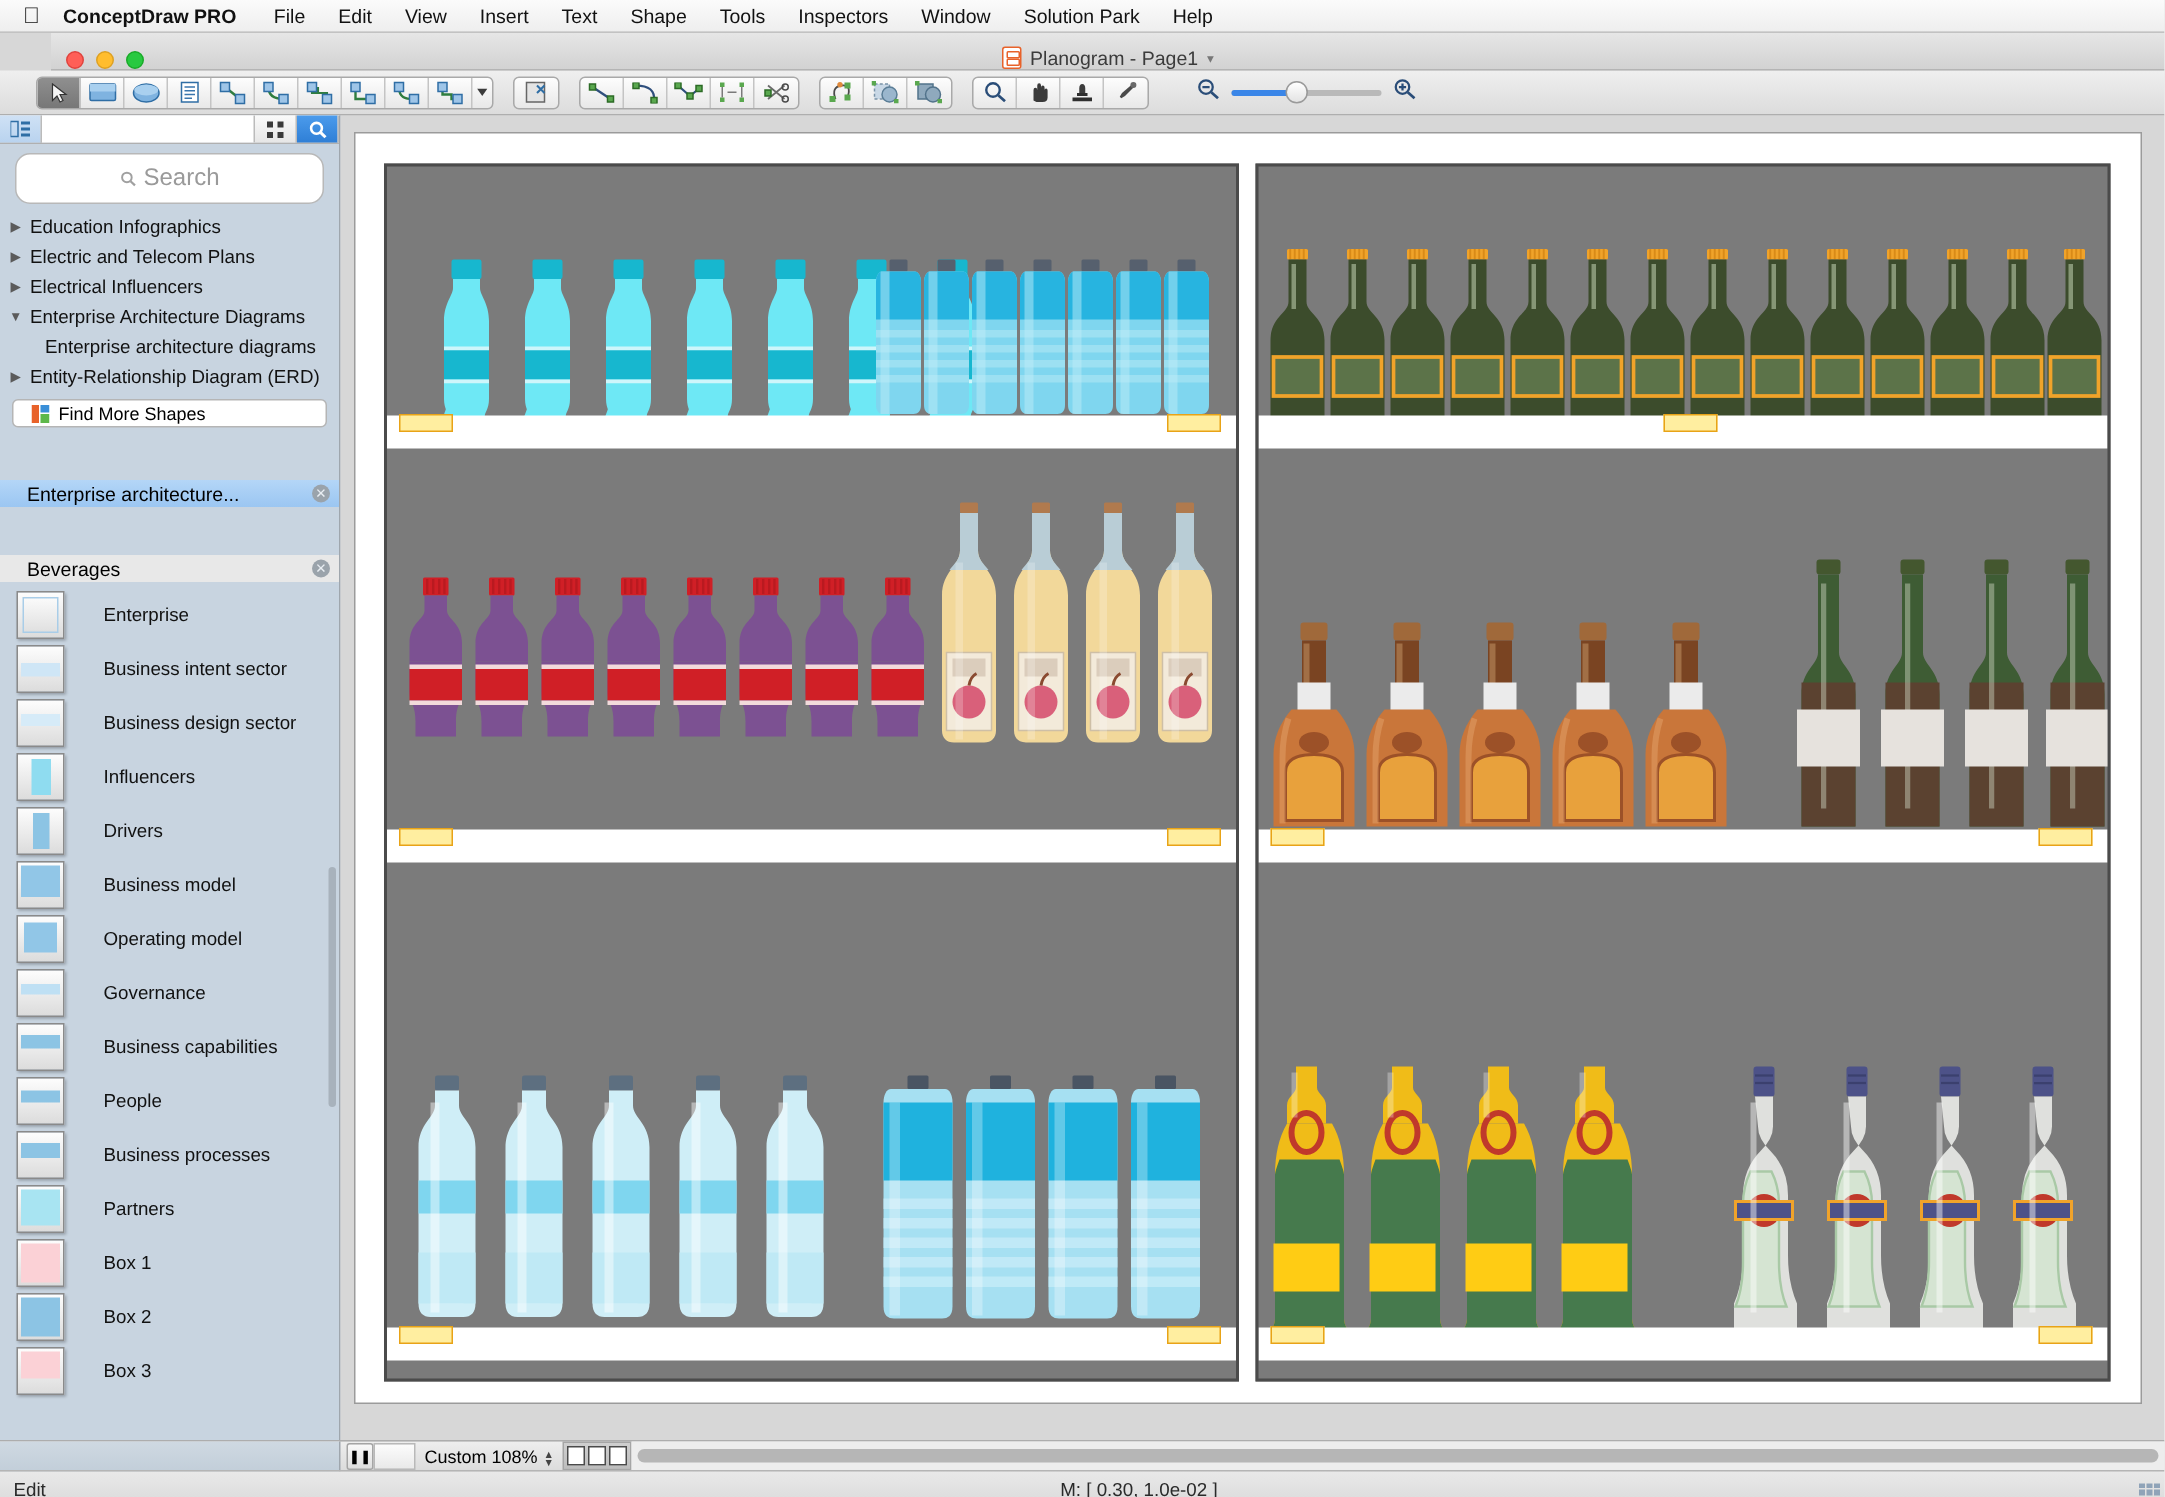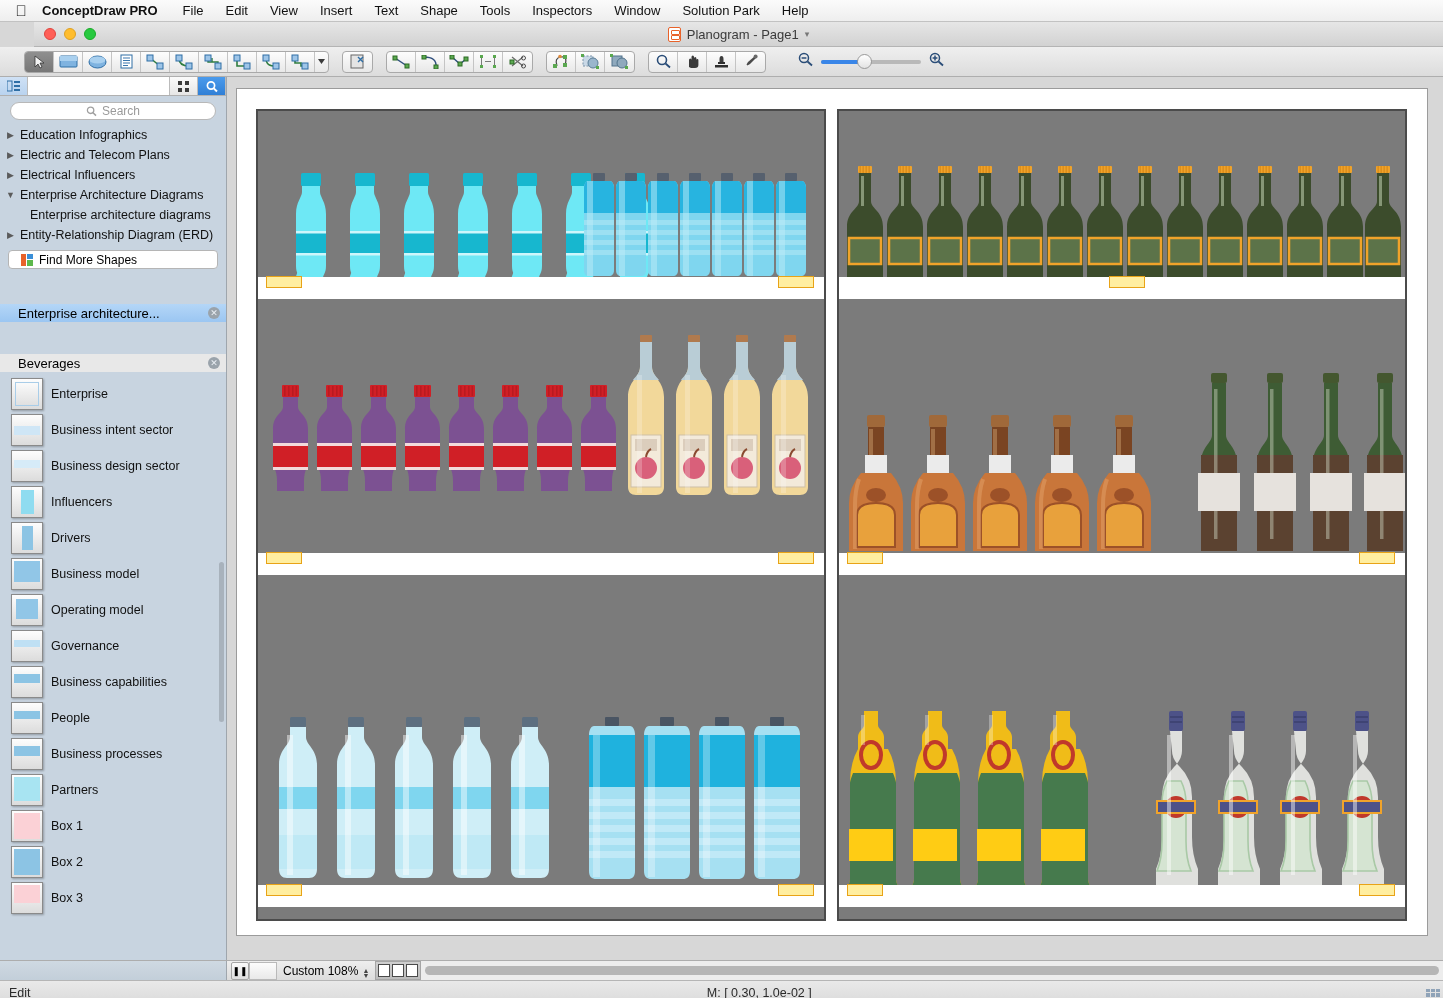--- a/index.html
+++ b/index.html
@@ -10,21 +10,21 @@
   
   .menubar { height:22px; background:linear-gradient(#fbfbfb,#eeeeee);
     border-bottom:1px solid #c2c2c2; display:flex; align-items:center;
     padding:0 8px; gap:0; font-size:13px; color:#111; }
   .apple-logo { width:26px; text-align:center; font-size:15px; line-height:1; }
   .menu-item { padding:0 11px; height:22px; line-height:22px; white-space:nowrap; }
   .menu-app { font-weight:bold; padding:0 14px 0 8px; }
 
   
   .titlebar { height:25px; background:linear-gradient(#e6e6e6,#d2d2d2);
-    border-bottom:1px solid #b4b4b4; display:flex; align-items:center;
+    border-bottom:1px solid #b4b4b4; display:flex; align-items:flex-end;
     position:relative;margin-left:34px; }
   .traffic { display:flex; gap:8px; padding-left:10px; }
   .tl { width:12px; height:12px; border-radius:50%; }
   .tl.red{background:#ff5f57;border:1px solid #e0443e;}
   .tl.yellow{background:#ffbd2e;border:1px solid #dea123;}
   .tl.green{background:#28c940;border:1px solid #1aab29;}
   .doc-title { position:absolute; left:0; right:0; text-align:center;
     font-size:13px; color:#3b3b3b; display:flex; align-items:center;
     justify-content:center; gap:6px; pointer-events:none; }
   .doc-icon { width:13px; height:15px; background:#fff; border:1.5px solid #e8622a;
@@ -64,41 +64,41 @@
     display:flex; flex-direction:column; }
   .sb-toolbar { height:19px; background:linear-gradient(#f3f3f3,#e0e0e0);
     border-bottom:1px solid #b0b0b0; display:flex; align-items:center; }
   .sb-tb-btn { width:28px; height:18px; display:flex; align-items:center;
     justify-content:center; border-right:1px solid #bbb;
     background:linear-gradient(#fafafa,#e6e6e6); }
   .sb-tb-btn.sel { background:linear-gradient(#cfe1f5,#b9d3ef); }
   .sb-tb-btn.blue { background:linear-gradient(#4b9bec,#2f7fd6); }
   .sb-tb-field { flex:1; height:18px; background:#fff; border-right:1px solid #bbb; }
   .sb-search { padding:6px 10px 5px; }
-  .searchbox { height:18px; background:#fff; border:1px solid #b8b8b8;
+  .searchbox { height:34px; background:#fff; border:1px solid #b8b8b8;
     border-radius:10px; display:flex; align-items:center; justify-content:center;
-    gap:5px; font-size:12px; color:#9a9a9a; }
+    gap:5px; font-size:16px; color:#9a9a9a; }
   .tree { font-size:12.5px; color:#111; }
   .tree-row { height:20px; display:flex; align-items:center; gap:4px;
     padding-left:5px; }
   .tri { width:11px; font-size:9px; color:#5b5b5b; text-align:center; }
   .tree-child { padding-left:30px; }
   .findmore { margin:5px 8px 3px; height:19px; background:#fff;
     border:1px solid #b5b5b5; border-radius:4px; display:flex;
     align-items:center; gap:6px; padding-left:12px; font-size:12px; }
   .fm-icon { width:12px; height:12px; position:relative; display:inline-block; }
   .stencil-row { height:18px; display:flex; align-items:center;
     justify-content:space-between; padding:0 6px 0 18px; font-size:13px;margin-top:32px; }
   .stencil-row.sel { background:linear-gradient(#b4d6f7,#9bc6f2); }
   .stencil-row.plain { background:#e8e8e8; }
   .xbtn { width:12px; height:12px; border-radius:50%; background:#9aa3ab;
     color:#e9eef3; font-size:9px; line-height:12px; text-align:center; }
   .shapes { flex:1; overflow:hidden; background:#c8d4e0; padding-top:4px;
     position:relative; }
-  .shape-row { height:36px; display:flex; align-items:center; gap:8px;
+  .shape-row { height:36px; display:flex; align-items:center; gap:26px;
     padding-left:11px; }
   .sw { width:32px; height:32px; border:1px solid #8a8a8a;
     background:linear-gradient(#fdfdfd,#dcdcdc); position:relative;
     box-shadow:1px 1px 2px rgba(0,0,0,.28); }
   .sw i { position:absolute; display:block; }
   .shape-lbl { font-size:12.5px; color:#111; }
   .sb-scroll { position:absolute; right:2px; top:0; width:5px; height:160px;
     background:#a8b2bc; border-radius:3px; }
 
   

